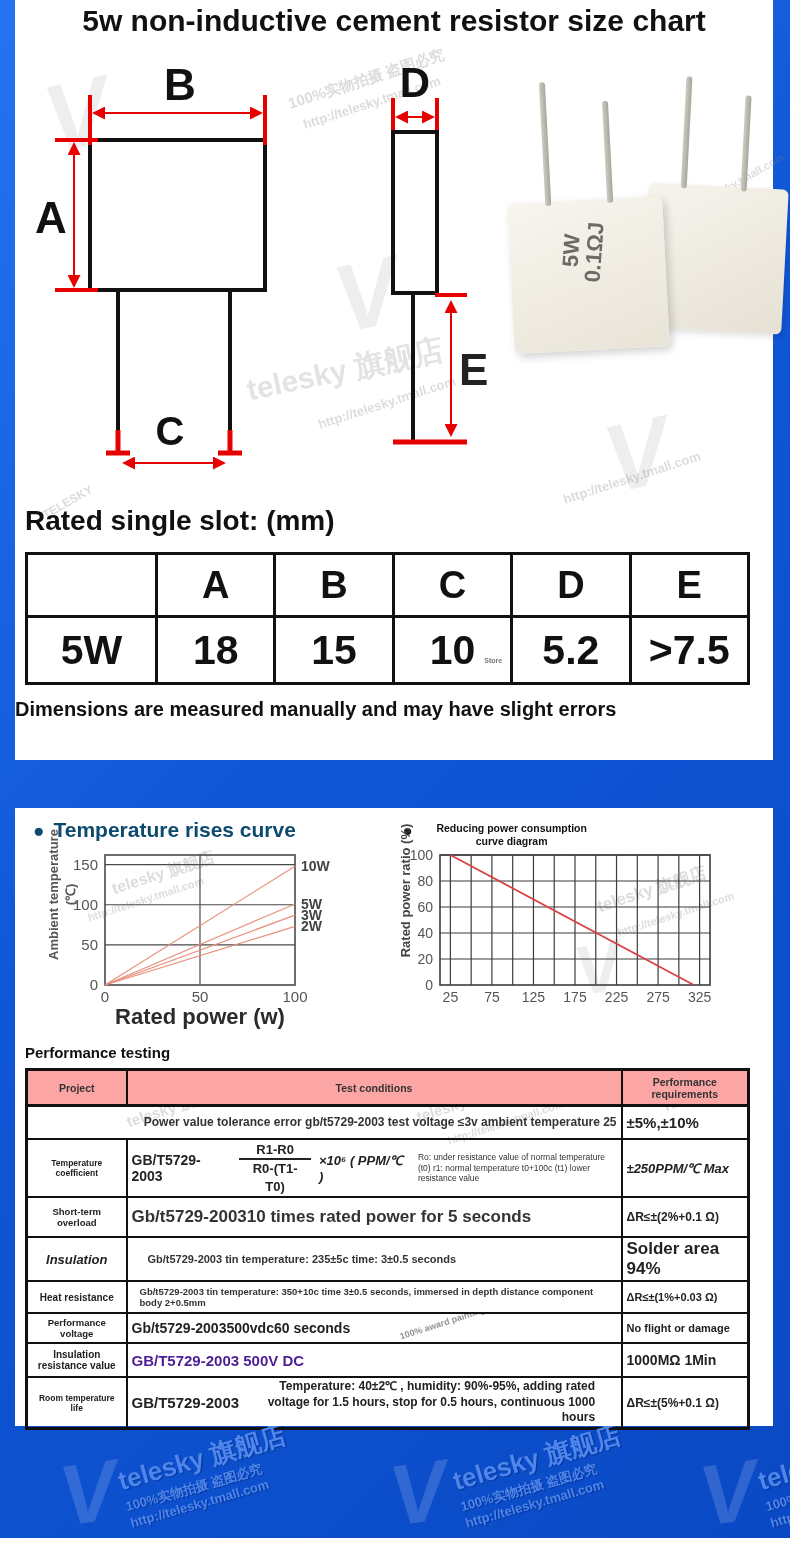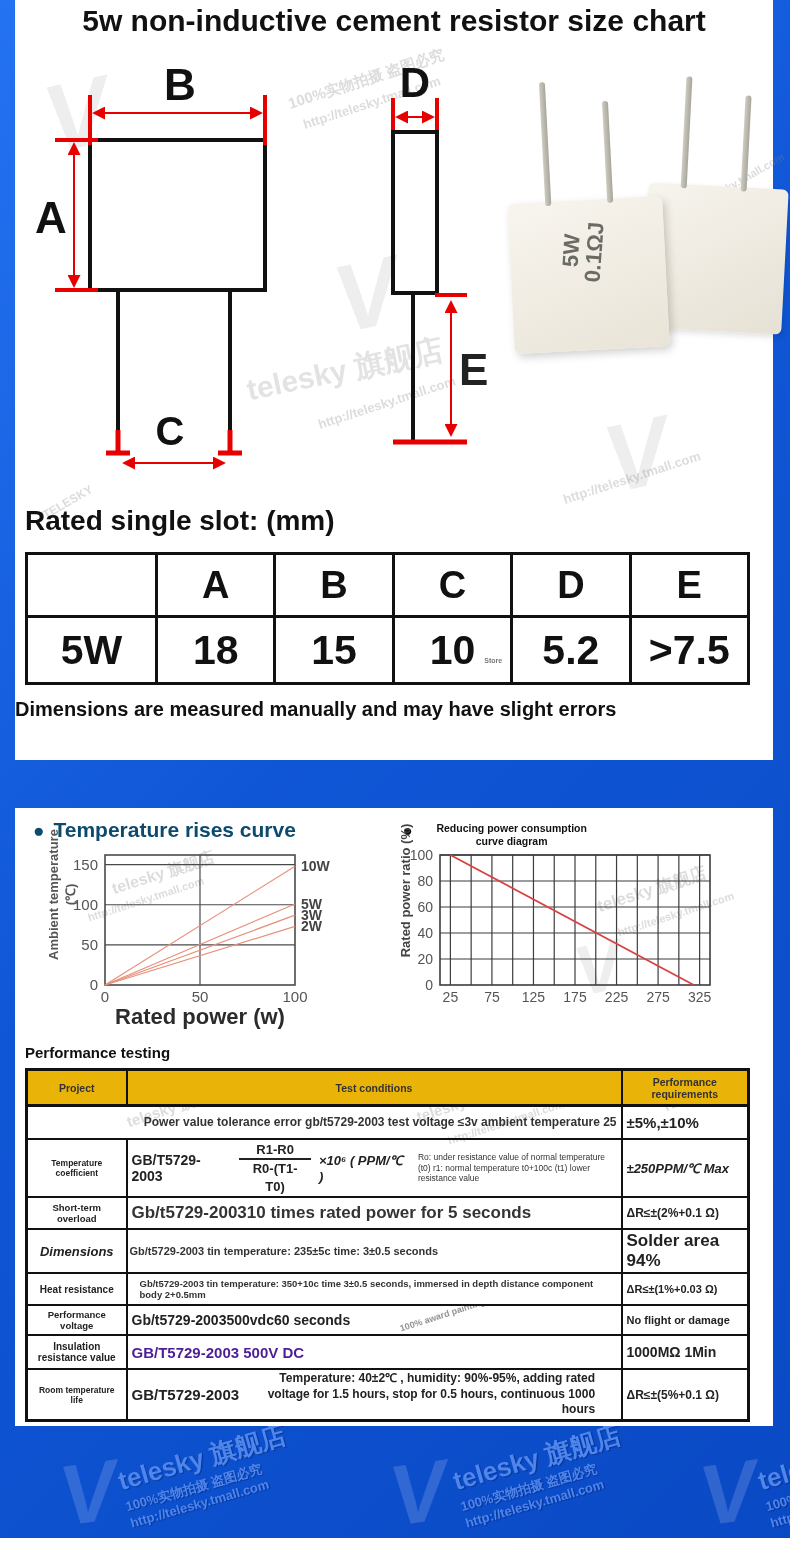--- a/index.html
+++ b/index.html
@@ -49,21 +49,21 @@
   .xlab1{position:absolute;left:75px;top:196px;width:220px;text-align:center;font-size:22px;font-weight:bold;color:#2b2b2b;}
   .xlab2{position:absolute;left:465px;top:200px;width:300px;text-align:center;font-size:22px;font-weight:bold;color:#8f8f8f;}
   .ylab1{position:absolute;left:-28px;top:70px;width:150px;transform:rotate(-90deg);text-align:center;font-size:13px;color:#555;font-weight:bold;}
   .ylab2{position:absolute;left:310px;top:75px;width:160px;transform:rotate(-90deg);text-align:center;font-size:13px;color:#444;font-weight:bold;}
 
   .perf-heading{position:absolute;left:10px;top:236px;margin:0;font-size:15px;font-weight:bold;color:#111;}
 
   
   .perf{position:absolute;left:10px;top:260px;width:722px;border-collapse:collapse;table-layout:fixed;border:3px solid #111;}
   .perf td,.perf th{border:2px solid #111;color:#222;vertical-align:middle;padding:1px 4px;overflow:hidden;}
-  .perf tr.hd th{background:#eab308;font-size:10.5px;font-weight:bold;color:#333;border-bottom:3px solid #111;}
+  .perf tr.hd th{background:#fca5a5;font-size:10.5px;font-weight:bold;color:#333;border-bottom:3px solid #111;}
   .pj{text-align:center;font-weight:bold;color:#333;}
   .req{font-weight:bold;color:#111;padding-left:3px;}
   .b{font-weight:bold;}
   .f8{font-size:8.5px;}.f9{font-size:9.5px;}.f10{font-size:10px;}.f11{font-size:11px;}
   .f12{font-size:12px;}.f13{font-size:13px;font-style:italic;}.f14{font-size:14px;}.f15{font-size:15px;}
   .f17{font-size:17px;}
   .gray{color:#8a8a8a;}
   .tc-wrap{display:flex;align-items:center;gap:8px;}
   .frac{display:inline-flex;flex-direction:column;text-align:center;font-weight:bold;font-size:13px;color:#222;line-height:1.35;}
   .frac .ftop{border-bottom:2px solid #222;padding:0 14px;}
@@ -305,28 +305,28 @@
             <span class="frac">
                   <span class="ftop">R1-R0</span>
                   <span class="fbot">R0-(T1-T0)</span>
                 </span>
             <span class="f13 b">×10⁶ ( PPM/℃ )</span>
             <span class="tc-note f8">Ro: under resistance value of normal temperature (t0) r1: normal temperature t0+100c (t1) lower resistance value</span>
           </div>
         </td>
         <td class="req f13">±250PPM/℃ Max</td>
       </tr>
-      <tr style="height:32px;">
+      <tr style="height:40px;">
         <td class="pj f9">Short-term overload</td>
         <td class="f17 b" style="color:#333;">Gb/t5729-200310 times rated power for 5 seconds</td>
         <td class="req f12">ΔR≤±(2%+0.1 Ω)</td>
       </tr>
       <tr style="height:30px;">
-        <td class="pj f13">Dimensions</td>
-        <td class="f11 b" style="color:#333;padding-left:2px;">Gb/t5729-2003 tin temperature: 235±5c time: 3±0.5 seconds</td>
+        <td class="pj f13">Insulation</td>
+        <td class="f11 b" style="color:#333;padding-left:20px;">Gb/t5729-2003 tin temperature: 235±5c time: 3±0.5 seconds</td>
         <td class="req f17">Solder area 94%</td>
       </tr>
       <tr style="height:32px;">
         <td class="pj f10">Heat resistance</td>
         <td class="f9 b" style="color:#333;padding-left:12px;">Gb/t5729-2003 tin temperature: 350+10c time 3±0.5 seconds, immersed in depth distance component body 2+0.5mm</td>
         <td class="req f11">ΔR≤±(1%+0.03 Ω)</td>
       </tr>
       <tr style="height:30px;">
         <td class="pj f9 gray">Performance voltage</td>
         <td class="f14 b cond-cell" style="color:#222;">

